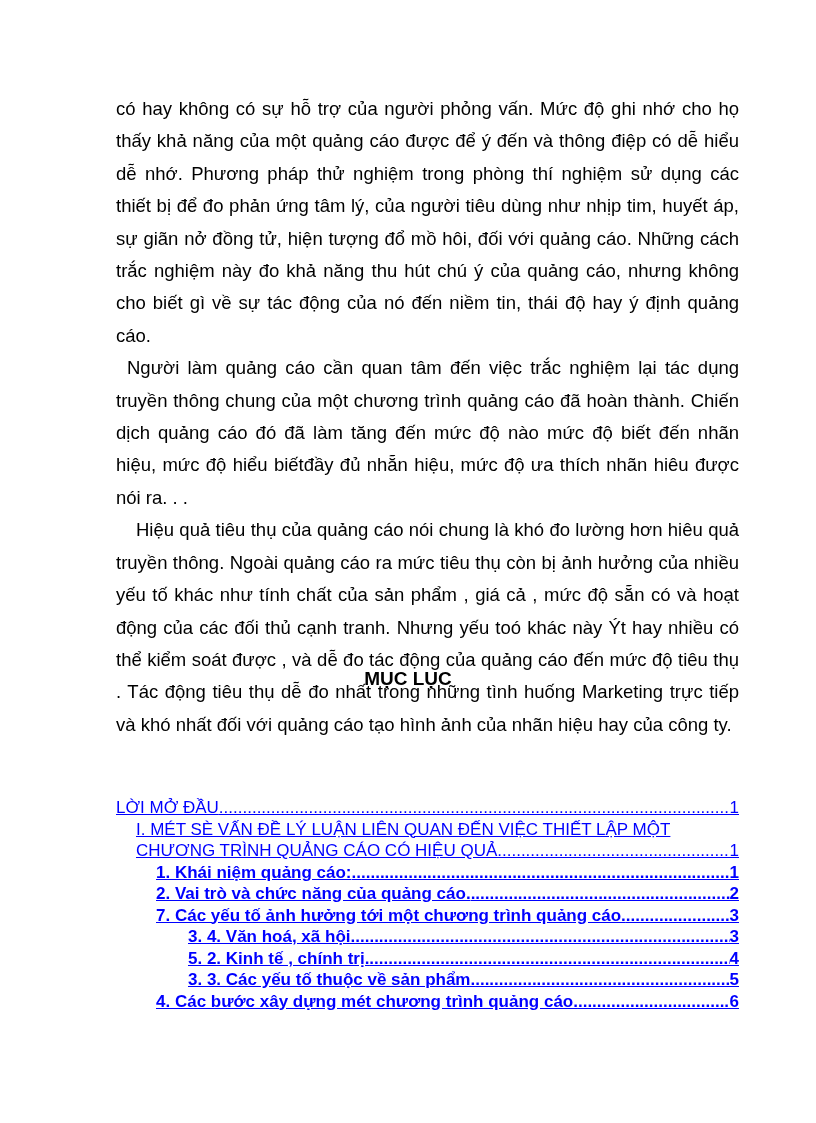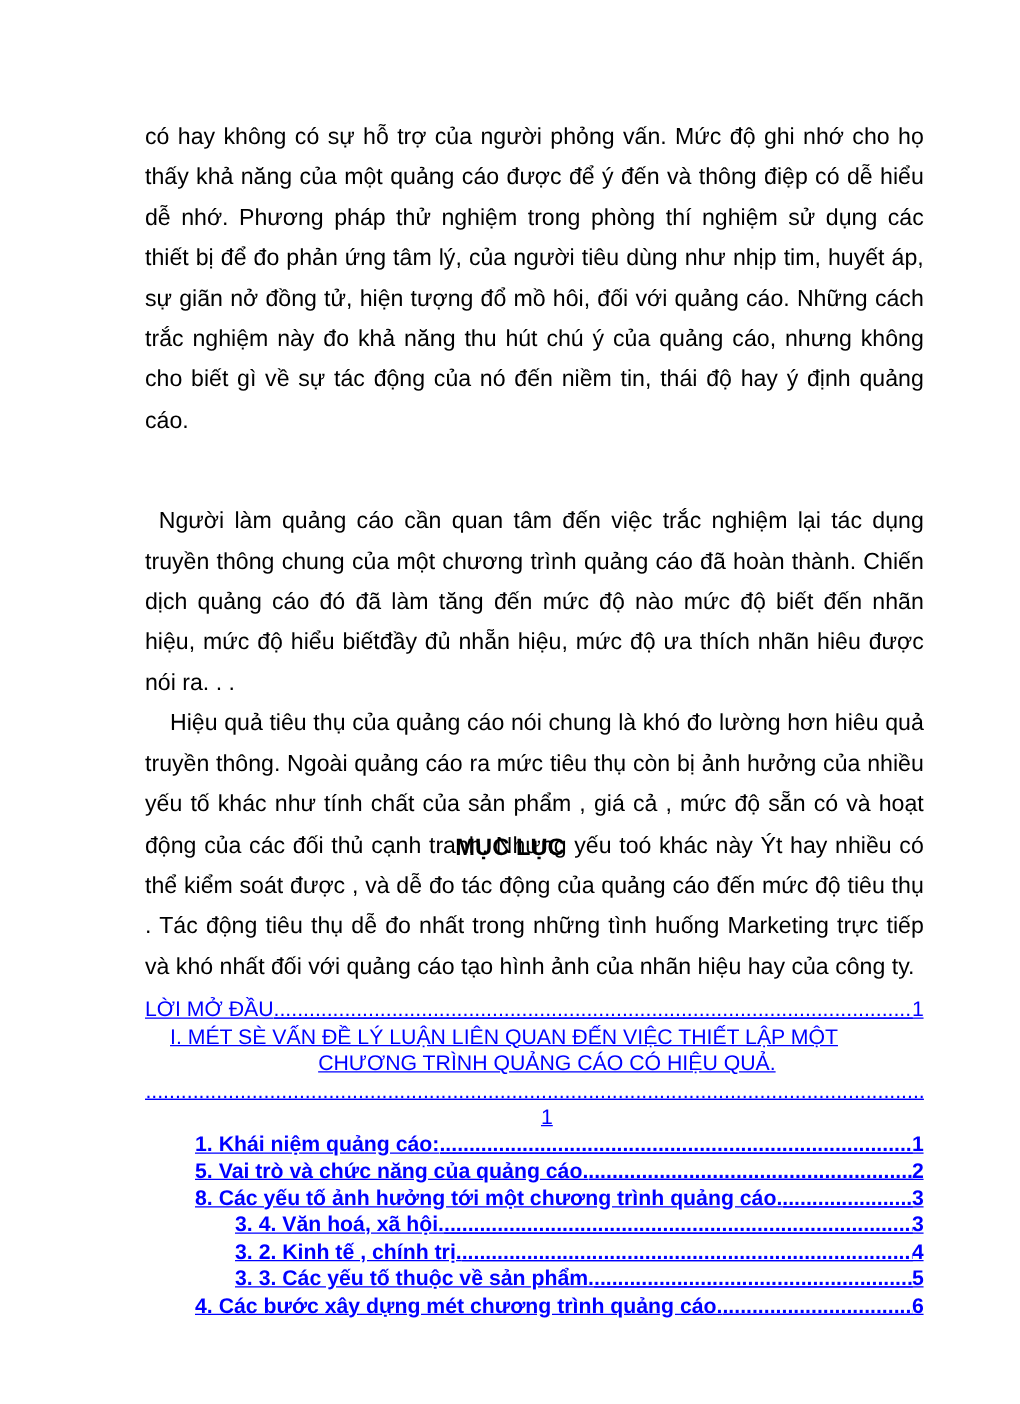--- a/index.html
+++ b/index.html
@@ -8,40 +8,40 @@
     position: absolute; left: 0; top: 0; width: 690px; height: 1123px;
     font-family: Liberation Sans, sans-serif;
     color: #000;
   }
   .body-text {
     position: absolute; left: 116px; top: 93px; width: 623px;
     font-size: 18.5px; line-height: 32.4px;
     text-align: justify;
   }
   .body-text p { margin: 0; }
-  .body-text p.indent { text-indent: 11px; margin-top: 48px; }
+  .body-text p.indent { text-indent: 11px; }
   .body-text p.indent2 { text-indent: 20px; }
   .toc-title {
     position: absolute; left: 0; width: 816px; top: 668px;
     text-align: center; font-weight: bold; font-size: 19px;
   }
   .toc {
     position: absolute; left: 116px; top: 797px; width: 623px;
     font-size: 17px; line-height: 21.5px; color: #0000ff;
   }
   .toc-row {
     display: flex; align-items: center; text-decoration: underline;
     white-space: nowrap; overflow: hidden; cursor: pointer;
   }
   .toc-row .lbl { flex: 0 0 auto; }
   .toc-row .dots { flex: 1 1 auto; overflow: hidden; white-space: nowrap; text-decoration: underline; }
   .toc-row .dots::before { content: "................................................................................................................................................................................................................"; }
   .toc-row .pg { flex: 0 0 auto; }
   .lvl0 { padding-left: 0; }
-  .lvl1 { padding-left: 20px; flex-direction: column; }
+  .lvl1 { padding-left: 20px; }
   .lvl2 { padding-left: 40px; font-weight: bold; }
   .lvl3 { padding-left: 72px; font-weight: bold; }
   .wrap-row { padding-left: 20px; text-decoration: underline; white-space: nowrap; cursor: pointer; }
 </style>
 </head>
 <body>
 
 <div class="page">
   <div class="body-text">
     <p>có hay không có sự hỗ trợ của người phỏng vấn. Mức độ ghi nhớ cho họ thấy khả năng của một quảng cáo được để ý đến và thông điệp có dễ hiểu dễ nhớ. Phương pháp thử nghiệm trong phòng thí nghiệm sử dụng các thiết bị để đo phản ứng tâm lý, của người tiêu dùng như nhịp tim, huyết áp, sự giãn nở đồng tử, hiện tượng đổ mồ hôi, đối với quảng cáo. Những cách trắc nghiệm này đo khả năng thu hút chú ý của quảng cáo, nhưng không cho biết gì về sự tác động của nó đến niềm tin, thái độ hay ý định quảng cáo.</p>
@@ -62,36 +62,36 @@
       <span class="lbl">CHƯƠNG TRÌNH QUẢNG CÁO CÓ HIỆU QUẢ.  </span>
         <span class="dots"></span>
         <span class="pg">1</span>
     </div>
     <div class="toc-row lvl2">
       <span class="lbl">1. Khái niệm quảng cáo:</span>
         <span class="dots"></span>
         <span class="pg">1</span>
     </div>
     <div class="toc-row lvl2">
-      <span class="lbl">5. Vai trò và chức năng của quảng cáo.  </span>
+      <span class="lbl">2. Vai trò và chức năng của quảng cáo.  </span>
         <span class="dots"></span>
         <span class="pg">2</span>
     </div>
     <div class="toc-row lvl2">
-      <span class="lbl">8. Các yếu tố ảnh hưởng tới một chương trình quảng cáo.  </span>
+      <span class="lbl">7. Các yếu tố ảnh hưởng tới một chương trình quảng cáo.  </span>
         <span class="dots"></span>
         <span class="pg">3</span>
     </div>
     <div class="toc-row lvl3">
       <span class="lbl">3. 4. Văn hoá, xã hội.  </span>
         <span class="dots"></span>
         <span class="pg">3</span>
     </div>
     <div class="toc-row lvl3">
-      <span class="lbl">3. 2. Kinh tế , chính trị. </span>
+      <span class="lbl">5. 2. Kinh tế , chính trị. </span>
         <span class="dots"></span>
         <span class="pg">4</span>
     </div>
     <div class="toc-row lvl3">
       <span class="lbl">3. 3. Các yếu tố thuộc về sản phẩm.  </span>
         <span class="dots"></span>
         <span class="pg">5</span>
     </div>
     <div class="toc-row lvl2">
       <span class="lbl">4. Các bước xây dựng mét chương trình quảng cáo. </span>

